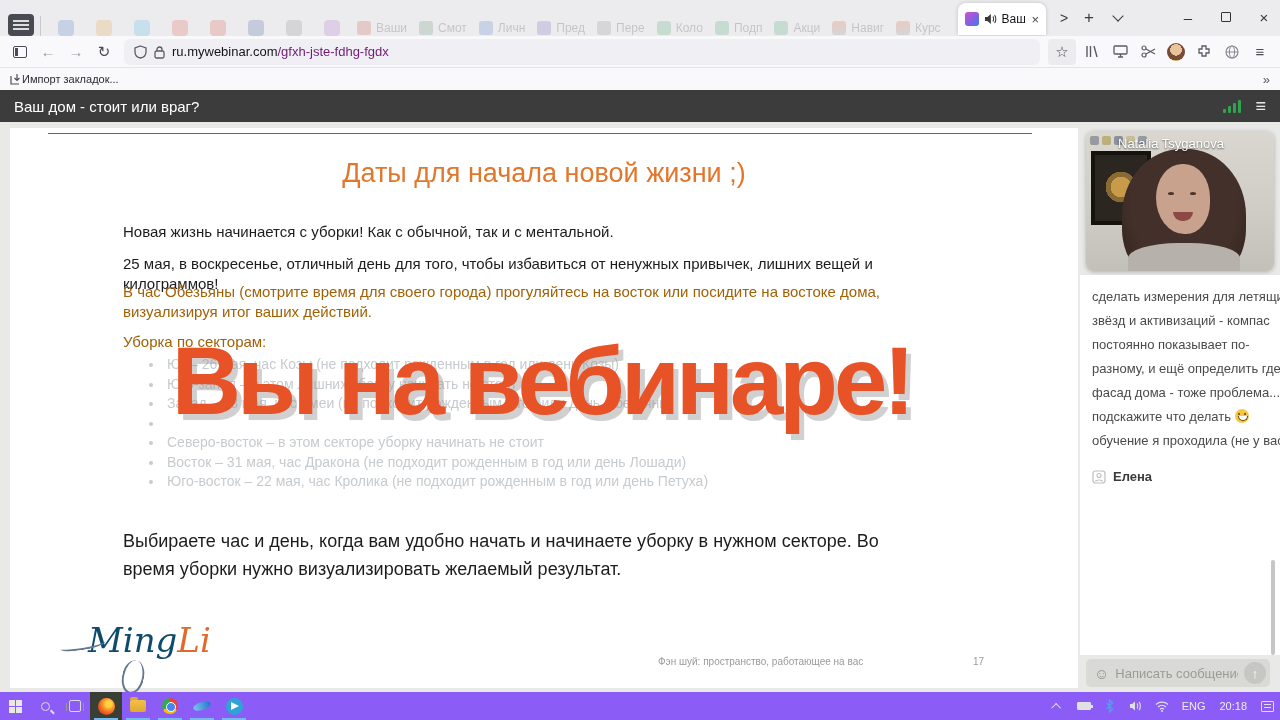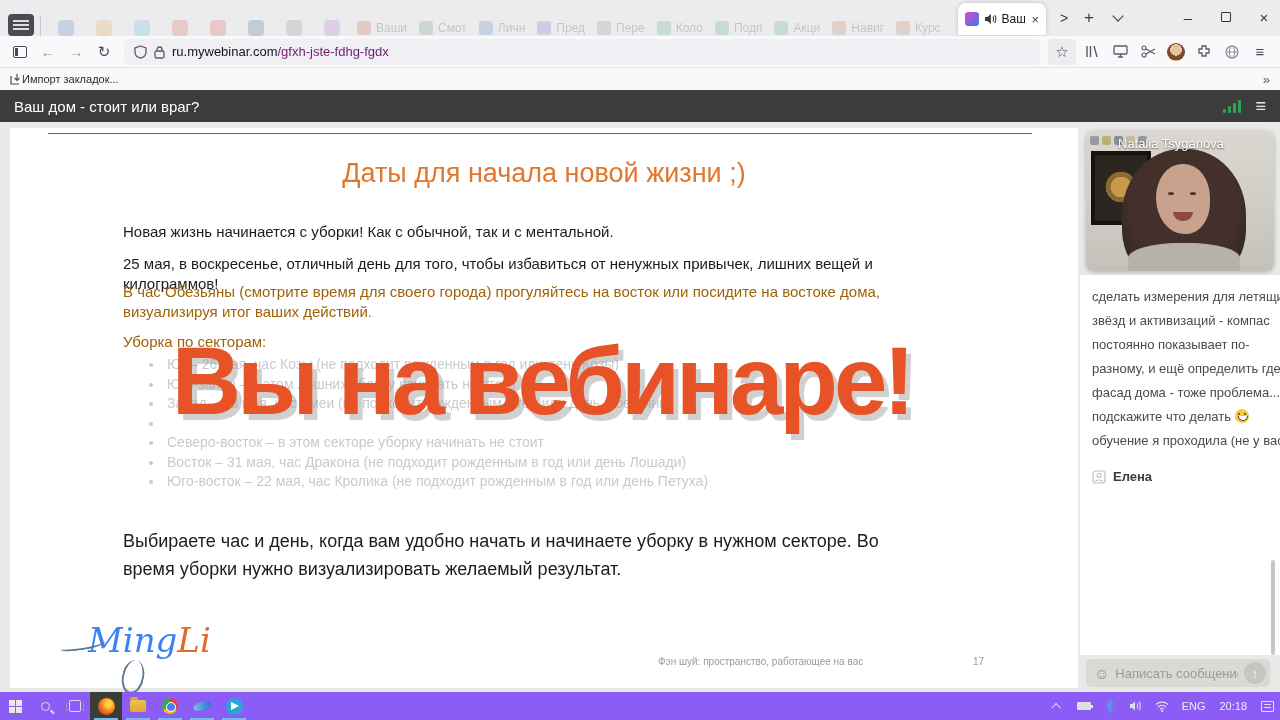--- a/index.html
+++ b/index.html
@@ -52,21 +52,21 @@
   .slide-topline { position:absolute; left:38px; top:5px; width:984px; height:0; border-top:1.5px solid #666; }
   .s-title { position:absolute; left:0; top:30px; width:100%; text-align:center; font-size:27px; color:#e2762b; letter-spacing:0; }
   .s-p { position:absolute; left:113px; font-size:15px; color:#1c1c1c; width:845px; line-height:1.35; }
   .s-faded { color:#a16207; }
   .s-bullets { position:absolute; left:137px; top:228px; list-style:none; font-size:14px; color:#c6cbcf; }
   .s-bullets li { position:relative; padding-left:20px; height:19.5px; white-space:nowrap; }
   .s-bullets li .bdot { position:absolute; left:2px; top:7px; width:4px; height:4px; border-radius:50%; background:#c6cbcf; }
   .s-overlay { position:absolute; left:74px; top:198px; width:915px; text-align:center; font-size:96px; font-weight:800; letter-spacing:-4px; color:#e75327; text-shadow:5px 6px 0 rgba(150,150,150,.45); white-space:nowrap; }
   .s-closing { position:absolute; left:113px; top:392px; width:812px; font-size:18px; color:#1c1c1c; line-height:1.55;margin-top:8px; }
   .s-logo { position:absolute; left:78px; top:492px; font-family:"DejaVu Serif", serif; font-style:italic; }
-  .s-logo .ming { font-size:34px; color:#3b82f6; }
+  .s-logo .ming { font-size:34px; color:#0c4a6e; }
   .s-logo .li { font-size:34px; color:#e06a2b; }
   .s-logo .swash { position:absolute; left:-28px; top:20px; width:46px; height:10px; border-bottom:2px solid #64788f; border-radius:0 0 60% 40%; transform:rotate(-8deg); }
   .s-logo .tail { position:absolute; left:34px; top:40px; width:22px; height:34px; border:2px solid #64788f; border-top:none; border-radius:50%; transform:rotate(12deg); }
   .s-footer { position:absolute; top:528px; font-size:10px; color:#9a9a9a; }
 
   
   .video { position:absolute; left:1086px; top:131px; width:188px; height:140px; border-radius:8px; overflow:hidden; background:linear-gradient(180deg,#dad7d0 0%, #d0cdc6 55%, #c3c0b9 100%); box-shadow:0 1px 4px rgba(0,0,0,.25); }
   .v-tiles { position:absolute; left:4px; top:5px; display:flex; gap:3px; }
   .v-tiles i { width:9px; height:9px; border-radius:2px; display:block; opacity:.85; }
   .v-frame { position:absolute; left:5px; top:20px; width:60px; height:74px; background:#2b2620; border:4px solid #16130f; }

